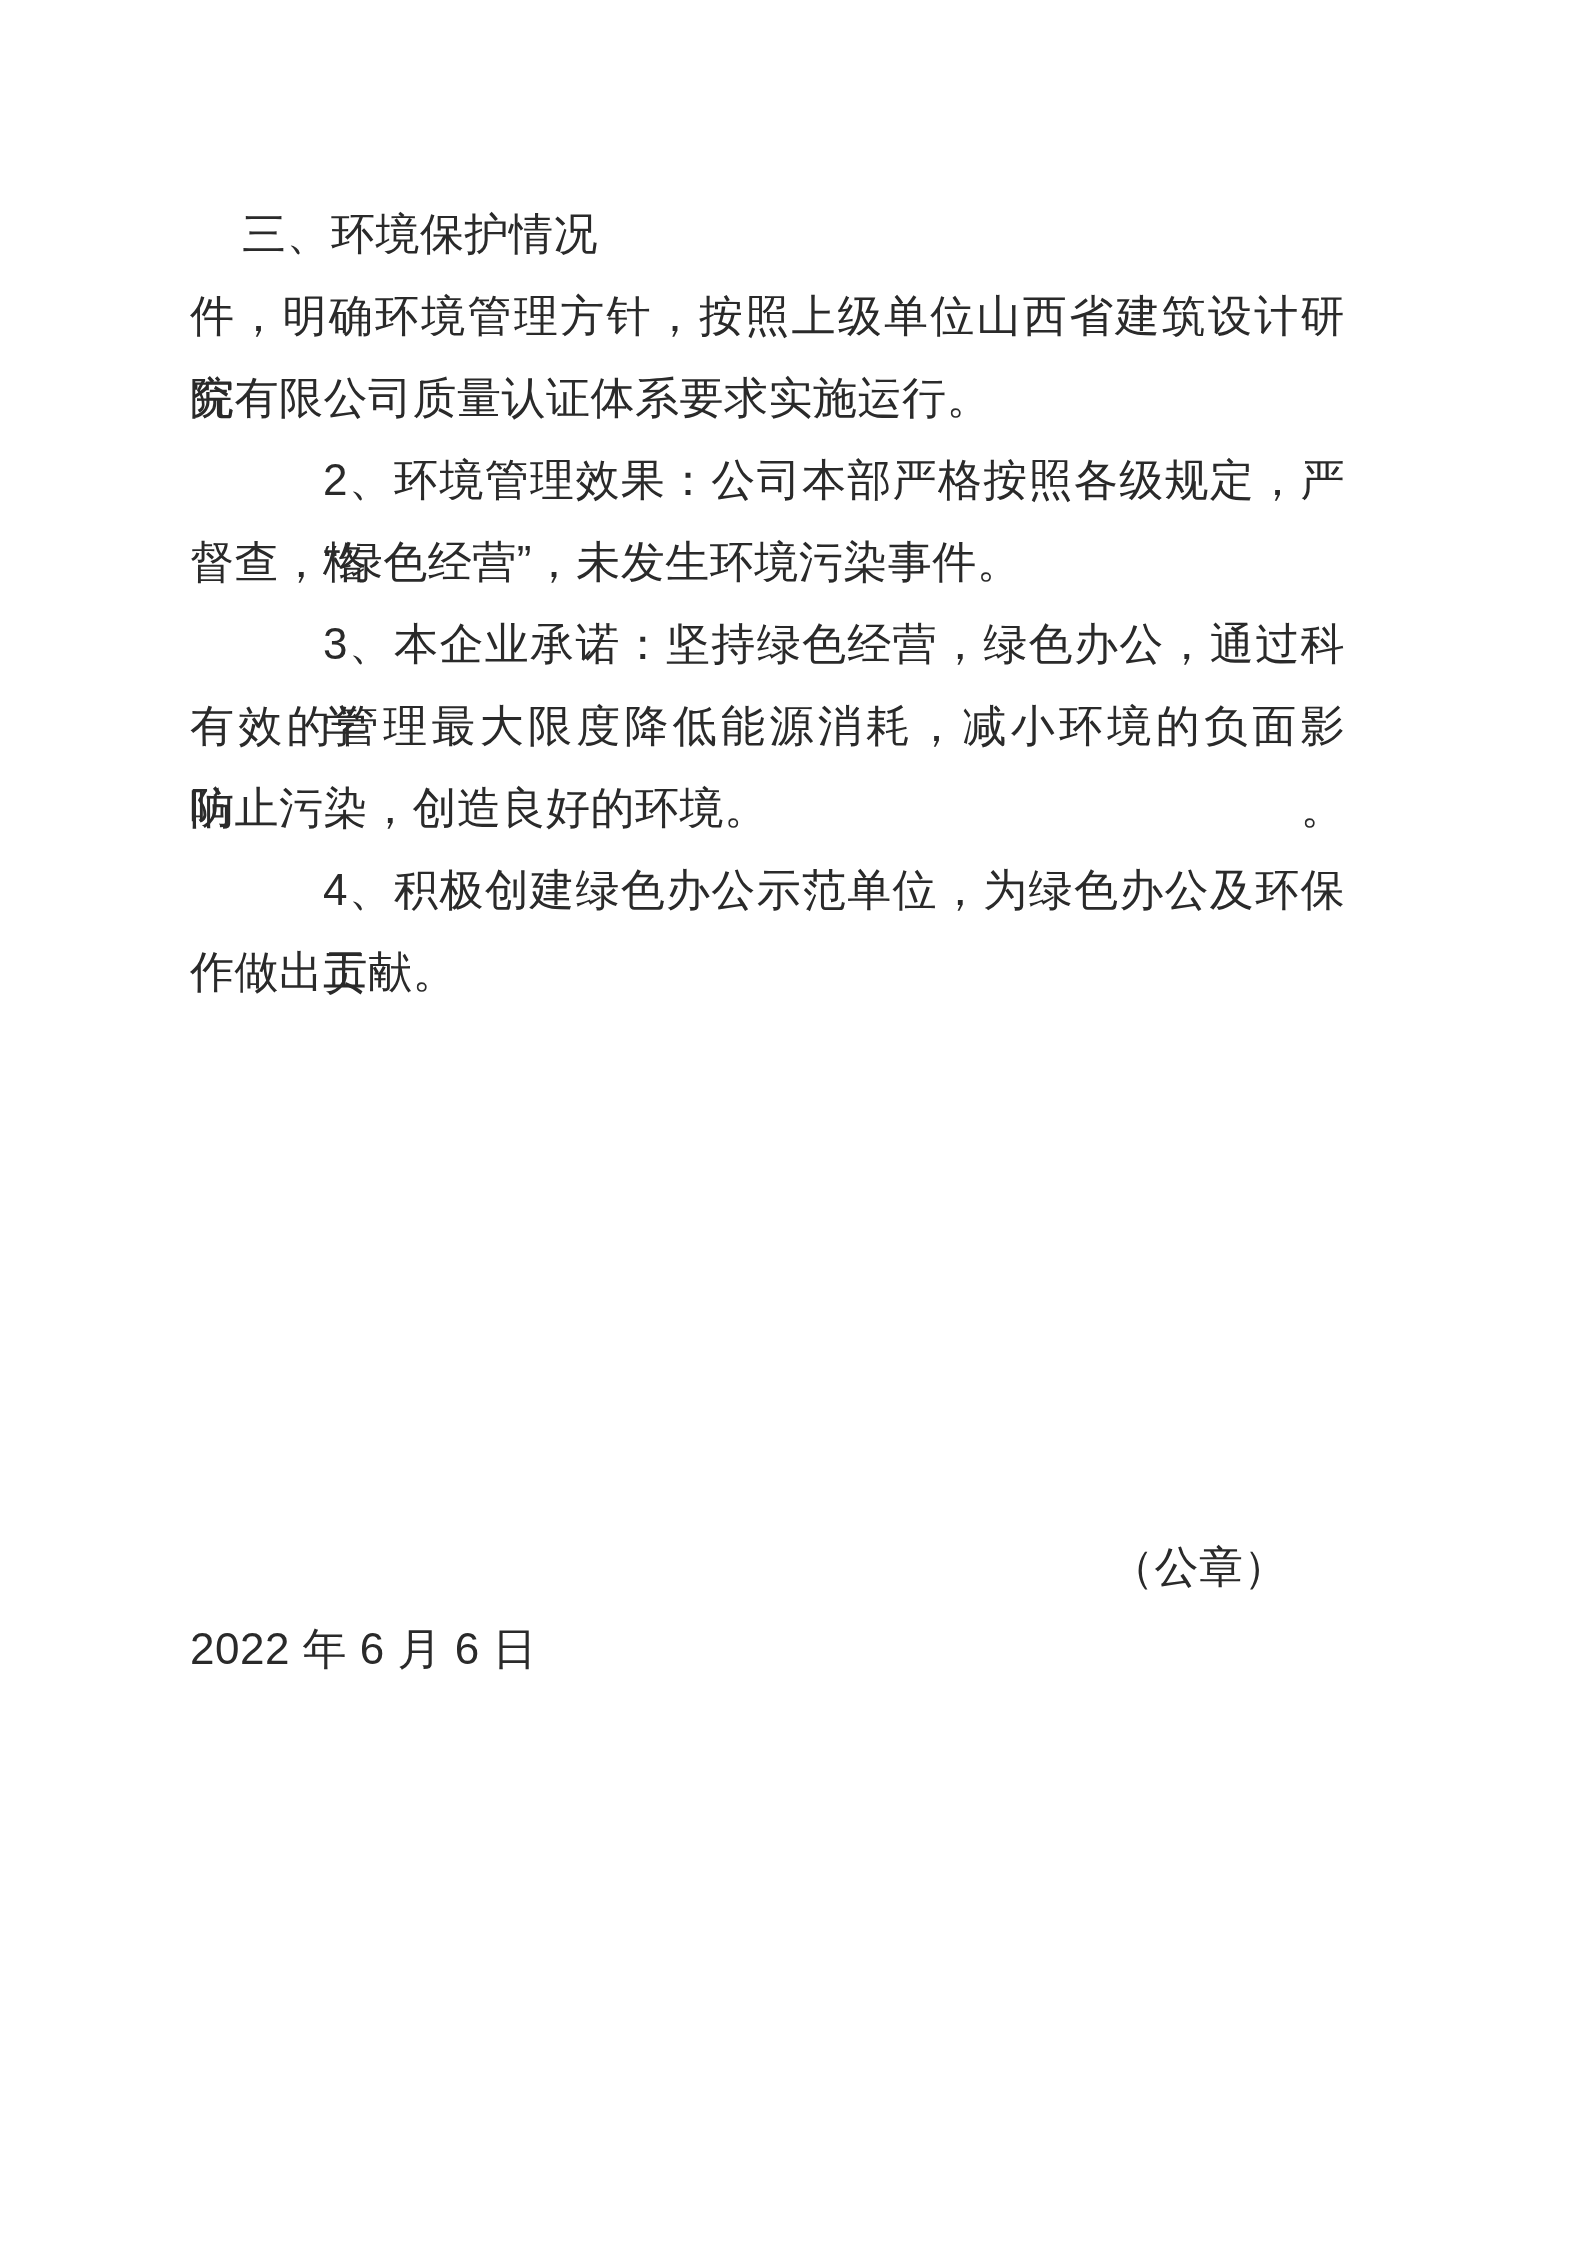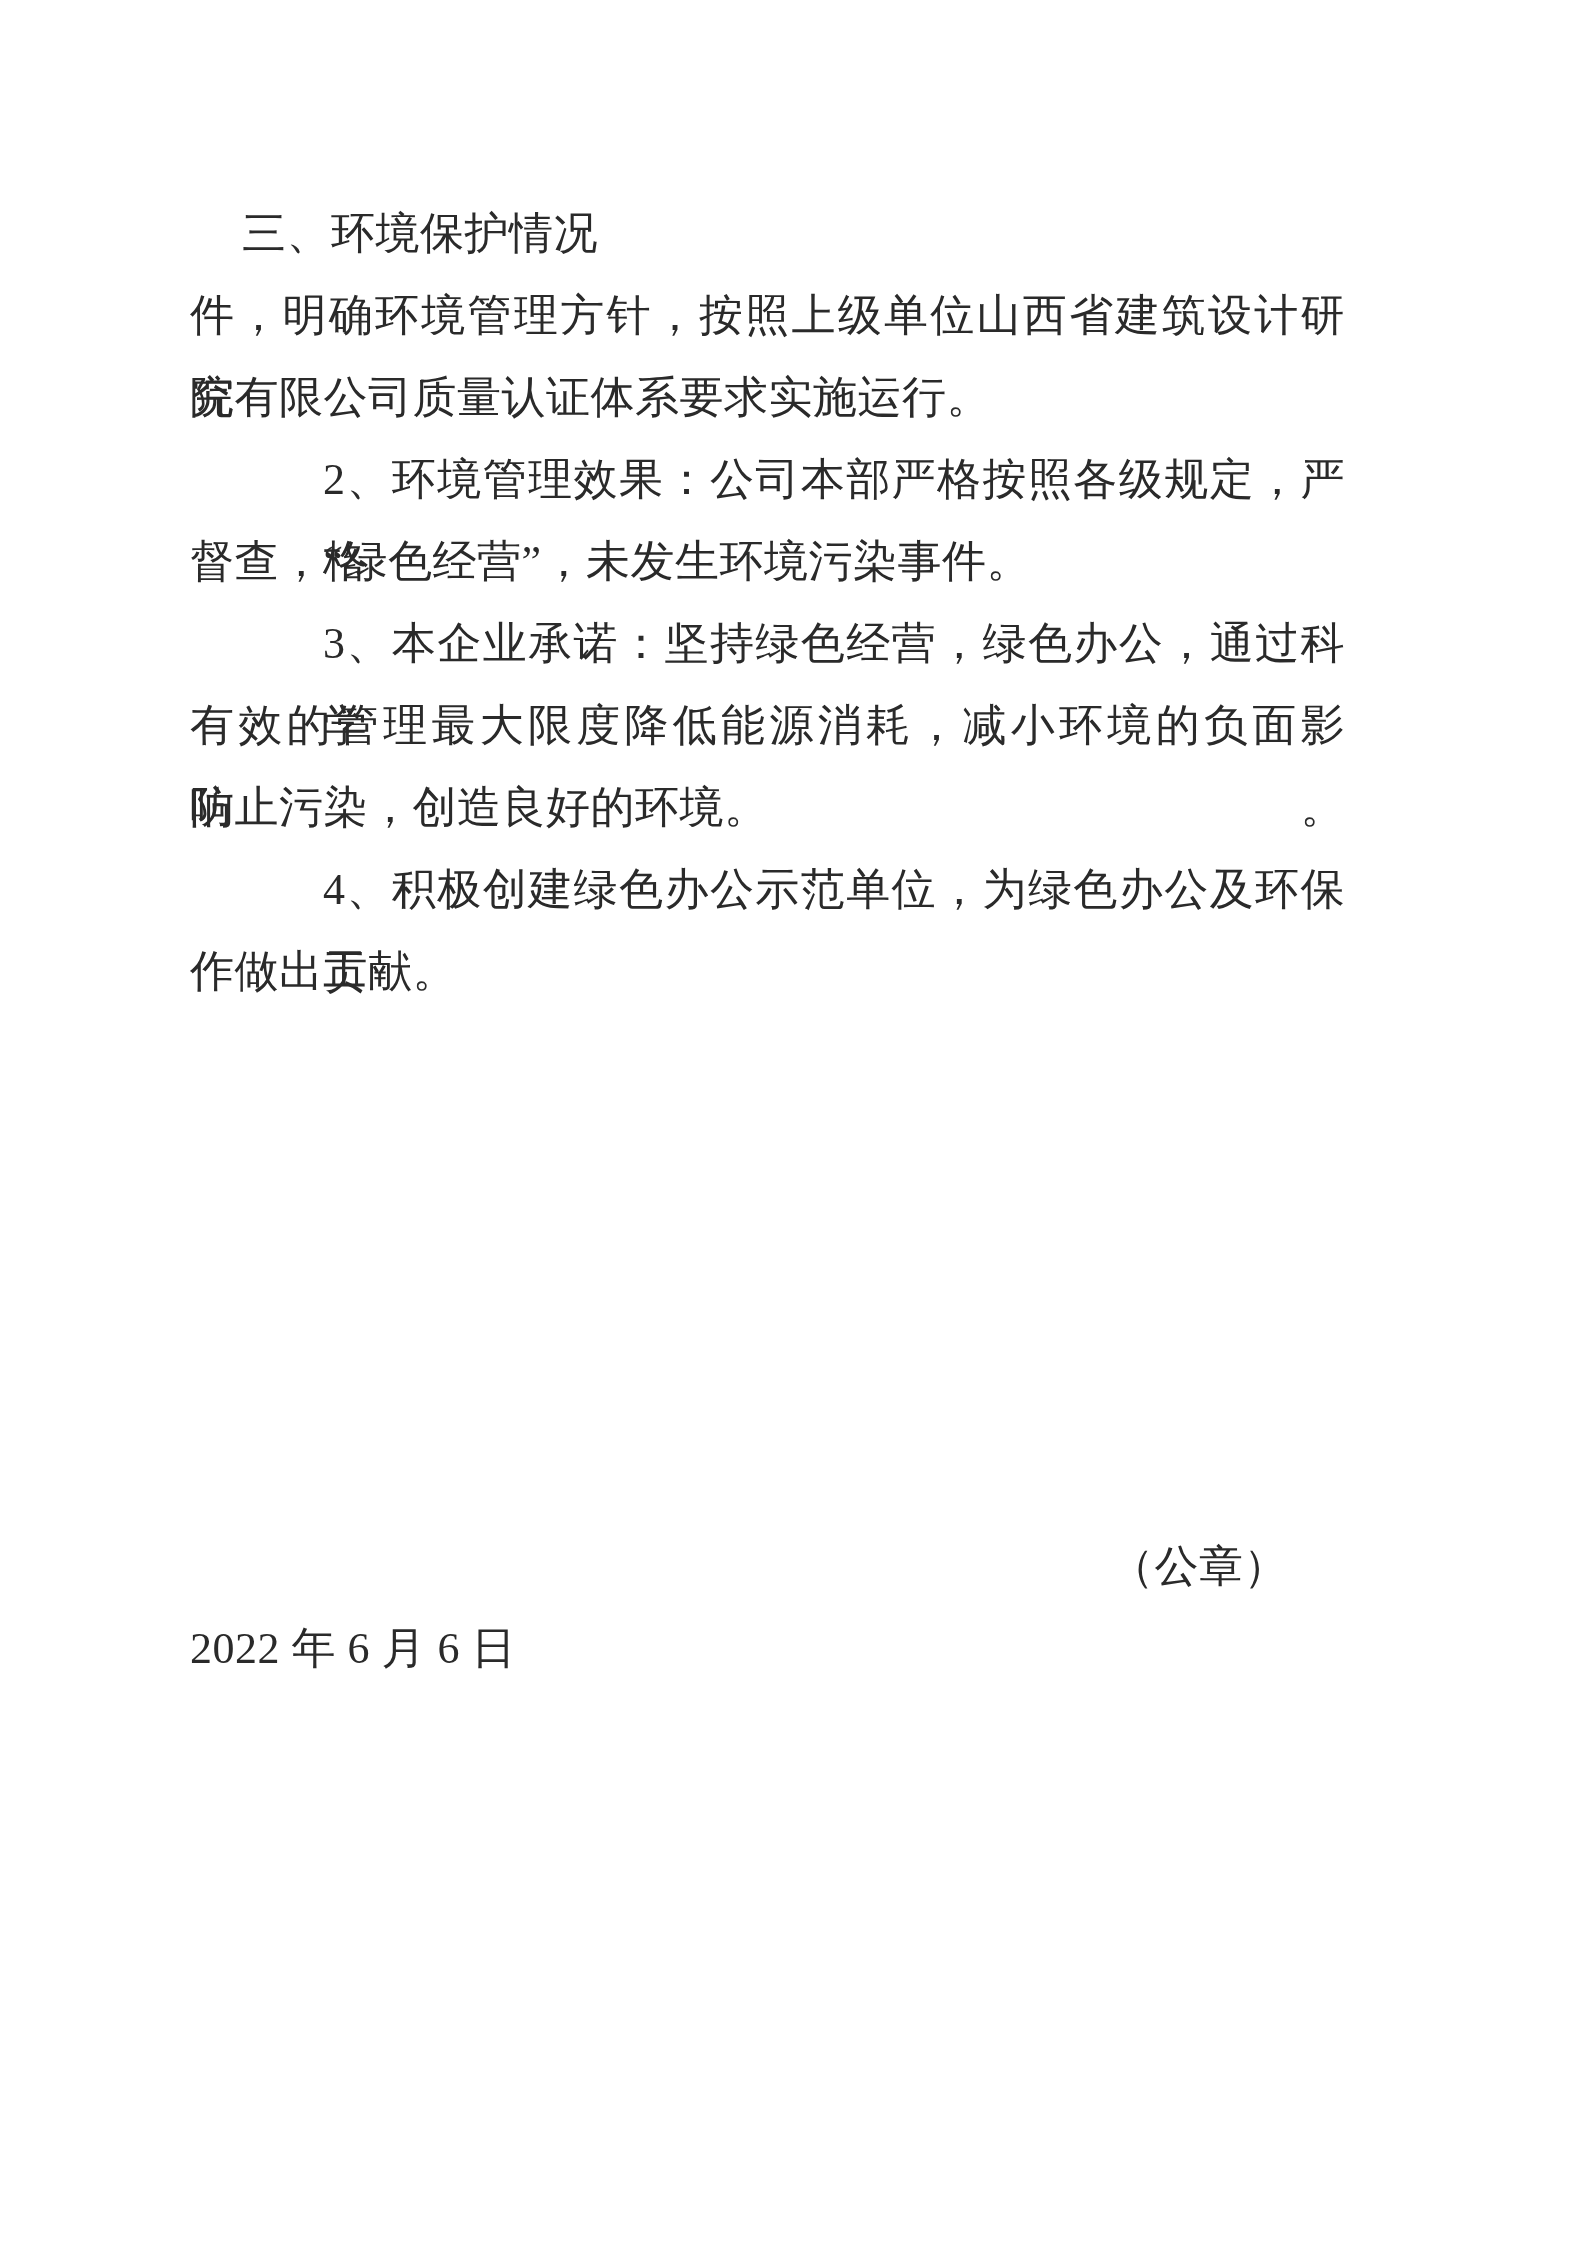--- a/index.html
+++ b/index.html
@@ -6,21 +6,21 @@
     margin: 0;
     padding: 0;
     background: #ffffff;
   }
   .page {
     position: relative;
     width: 1587px;
     height: 1745px;
     background: #ffffff;
     overflow: hidden;
-    font-family: Liberation Serif, serif;
+    font-family: Liberation Sans, sans-serif;
     color: #2a2a2a;
   }
   .content {
     position: absolute;
     left: 190px;
     top: 193px;
     width: 1155px;
   }
   .line {
     height: 82px;

